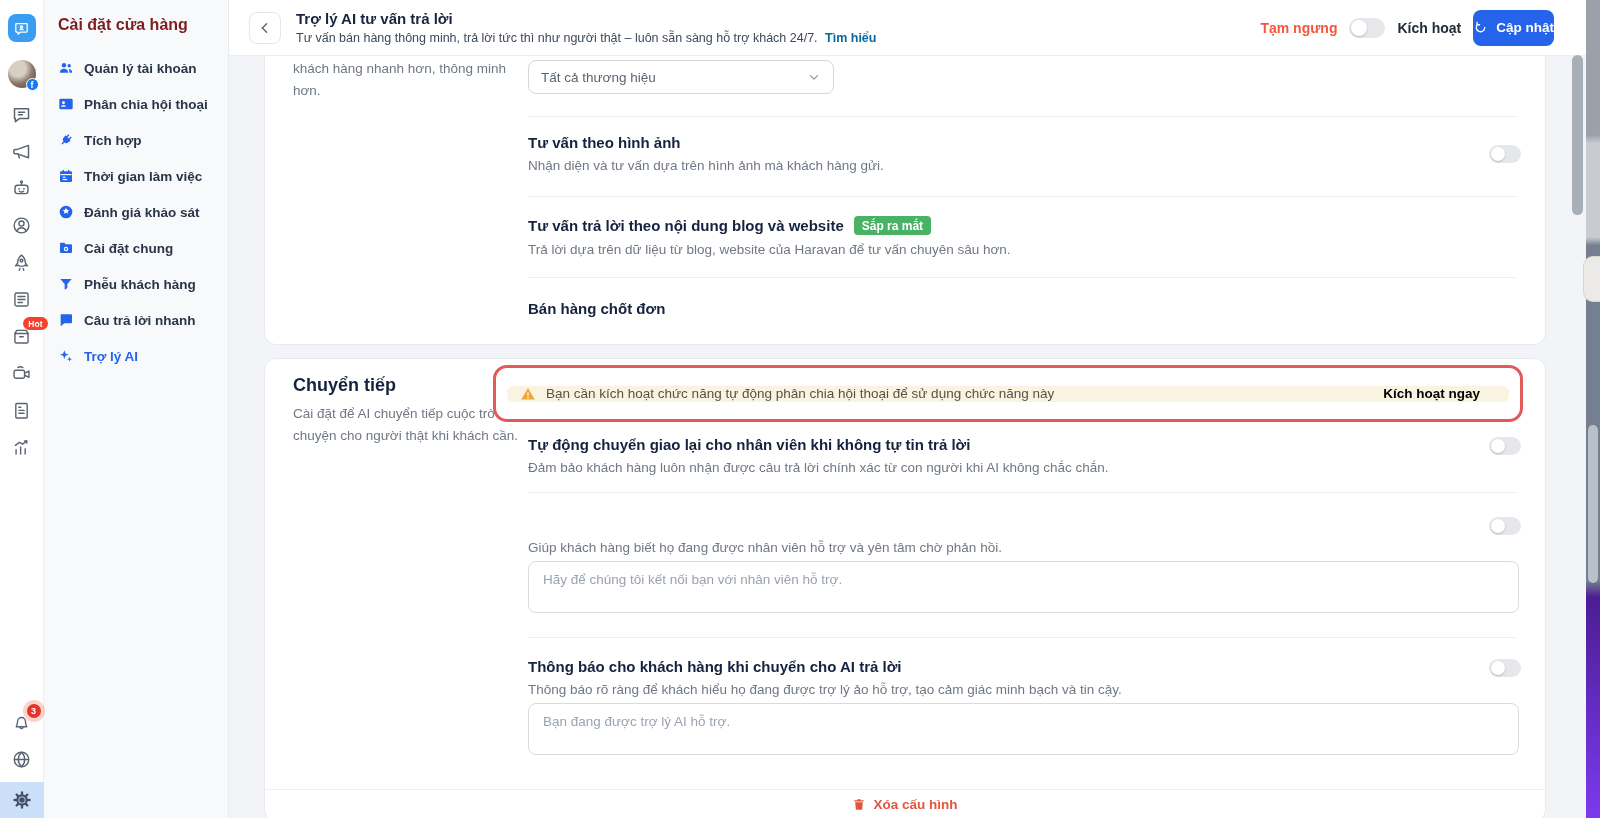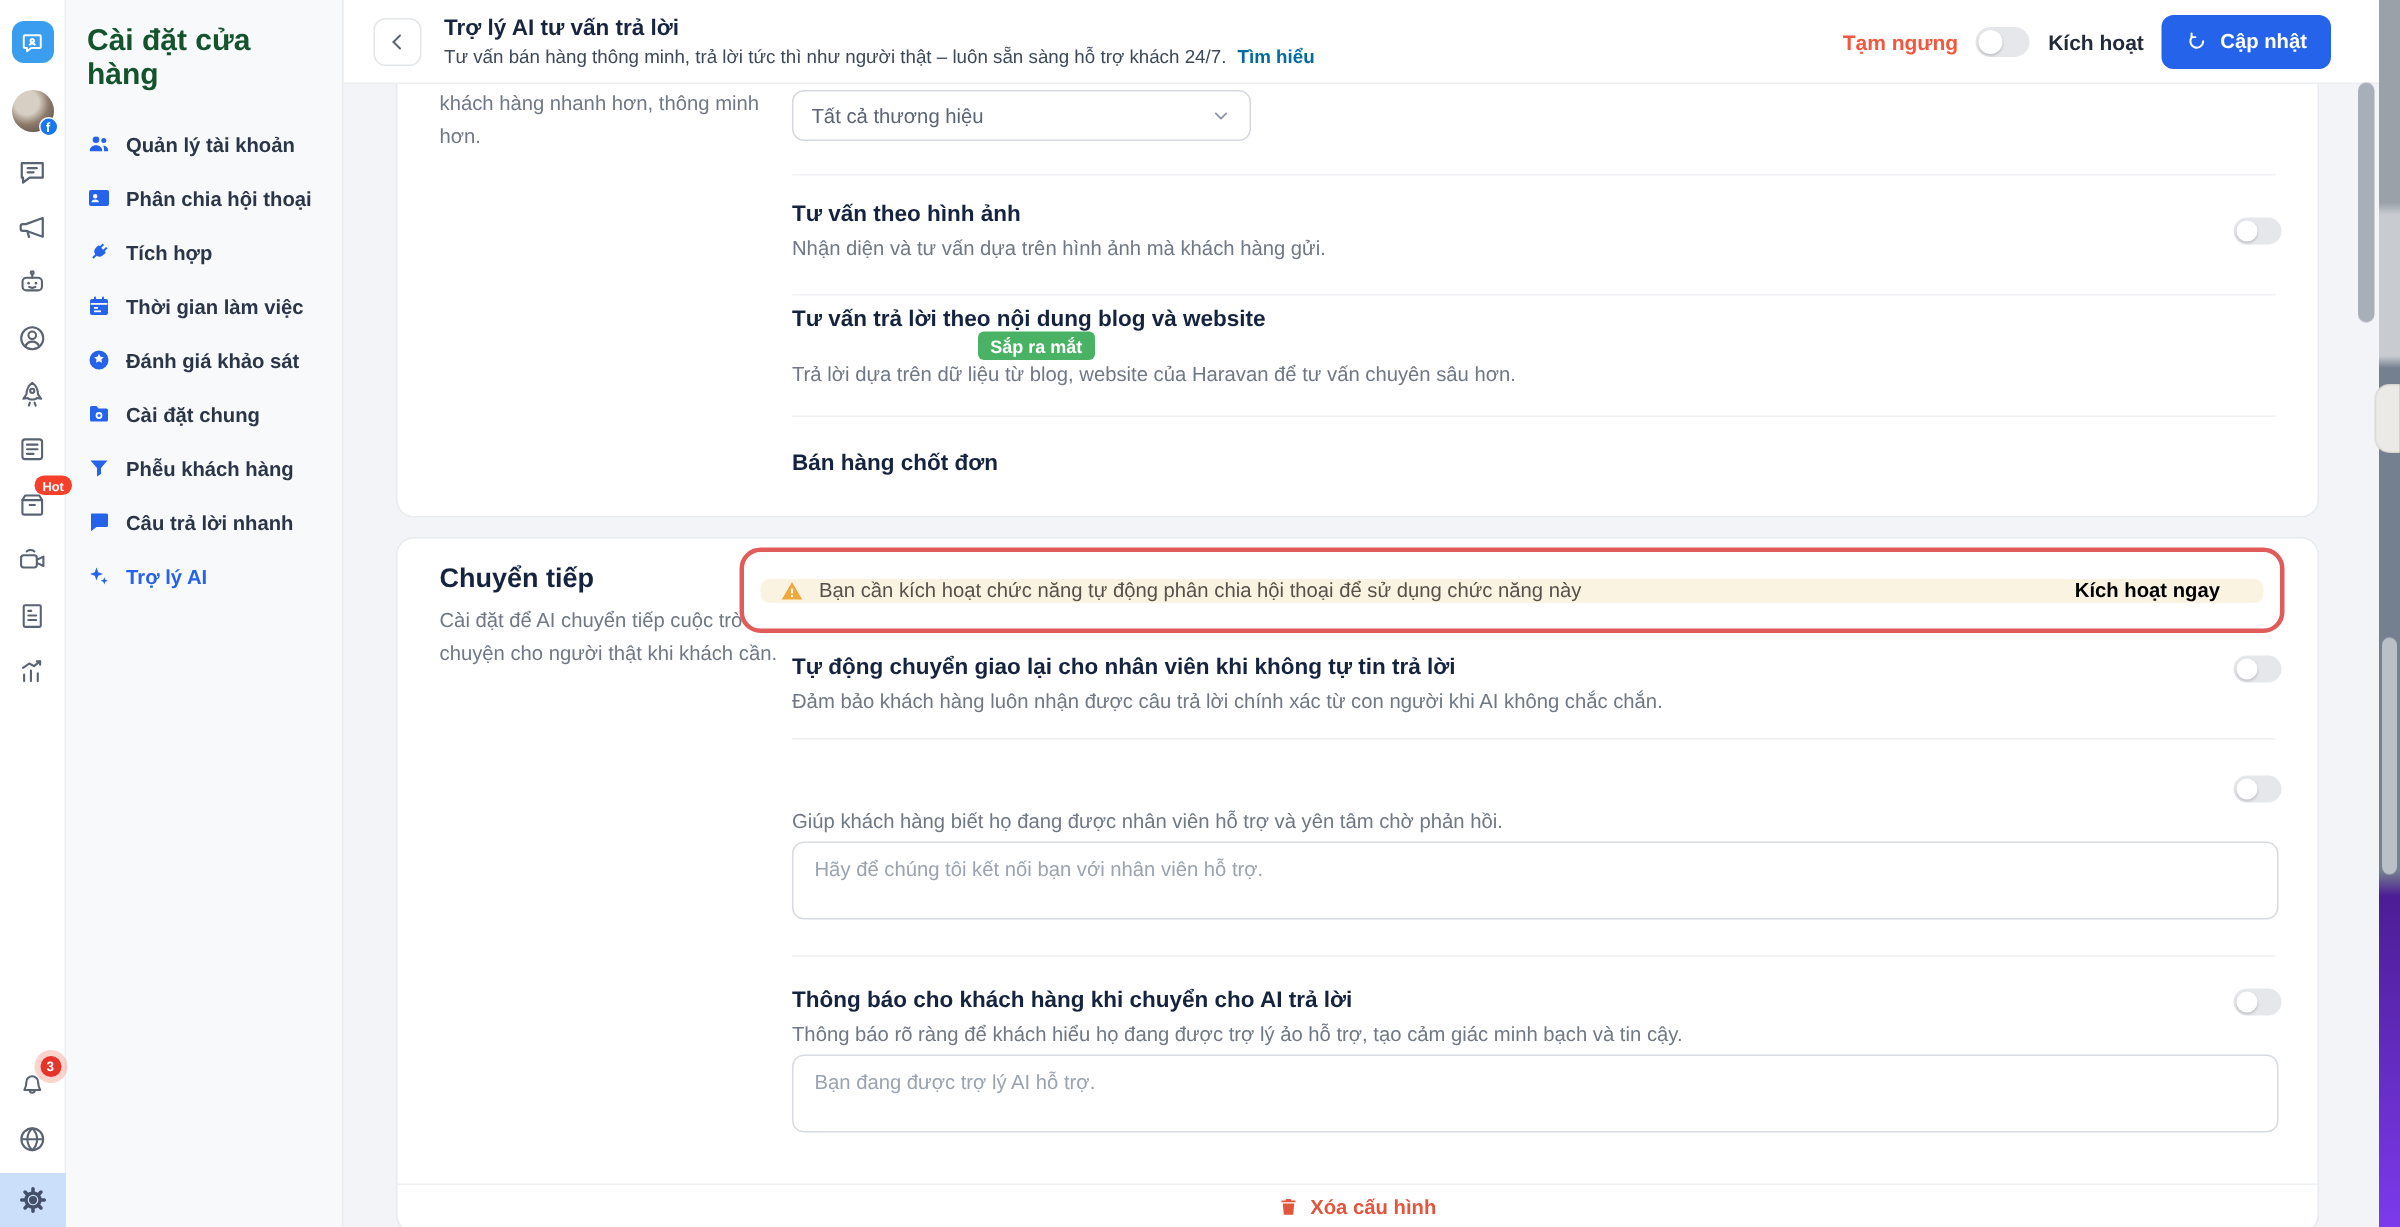--- a/index.html
+++ b/index.html
@@ -27,21 +27,21 @@
              background:#e5342a; color:#fff; font-size:9px; font-weight:bold; display:flex;
              align-items:center; justify-content:center; box-shadow:0 0 0 4px rgba(240,82,60,.25); }
   .gear-active { width:44px; height:36px; background:#ccdffa; display:flex; align-items:center;
                  justify-content:center; color:#44506a; flex:none; }
   .gear-active svg { width:22px; height:22px; }
   .rail .ricon.last { margin-bottom:12px; }
 
   
   .sidebar { position:fixed; left:44px; top:0; width:185px; height:818px; background:#f8f9fb;
              border-right:1px solid #e9ecef; padding:16px 14px; z-index:20; }
-  .sidebar-title { font-size:20px; font-weight:bold; color:#14532d; margin-bottom:16px; }
+  .sidebar-title { font-size:16px; font-weight:bold; color:#7f1d1d; margin-bottom:16px; }
   .side-item { display:flex; align-items:center; gap:10px; height:36px; font-size:13.5px;
                font-weight:600; color:#2a3547; cursor:pointer; }
   .side-item .sicon { width:16px; height:16px; color:#2563eb; flex:none; display:flex; }
   .side-item .sicon svg { width:16px; height:16px; }
   .side-item.active { color:#2563eb; }
 
   
   .topbar { position:fixed; left:229px; top:0; right:0; height:56px; background:#fff;
             border-bottom:1px solid #eceef1; display:flex; align-items:center; padding:0 46px 0 20px; z-index:25; }
   .back-btn { width:32px; height:32px; border:1px solid #e3e6ea; border-radius:8px; background:#fff;
@@ -52,21 +52,21 @@
   .head-sub a { color:#0369a1; text-decoration:none; font-weight:600; margin-left:4px; }
   .head-right { margin-left:auto; display:flex; align-items:center; gap:12px; }
   .pause-label { font-size:14px; color:#f2583e; font-weight:600; }
   .activate-label { font-size:14px; color:#222b3a; font-weight:600; }
   .toggle { width:36px; height:20px; border-radius:10px; background:#e5e7ea; position:relative;
             cursor:pointer; flex:none; }
   .toggle::after { content:""; position:absolute; left:2px; top:2px; width:16px; height:16px;
                    border-radius:50%; background:#fff; box-shadow:0 1px 2px rgba(0,0,0,.2); }
   .toggle.sm { width:32px; height:18px; }
   .toggle.sm::after { width:14px; height:14px; }
-  .update-btn { height:36px; padding:0 16px; background:#2563eb; border:none; border-radius:8px;
+  .update-btn { height:36px; padding:0 0; background:#2563eb; border:none; border-radius:8px;
                 color:#fff; font-size:13.5px; font-weight:600; display:flex; align-items:center;
                 gap:8px; cursor:pointer; font-family:inherit; }
 
   
   .card { position:absolute; left:264px; width:1282px; background:#fff; border:1px solid #e7eaee; }
   .card1 { top:56px; height:289px; border-top:none; border-radius:0 0 12px 12px; }
   .card2 { top:358px; height:464px; border-radius:12px; }
   .left-desc { position:absolute; left:28px; width:240px; font-size:13.5px; color:#6f7884; line-height:1.6; }
   .sec-title { position:absolute; left:28px; font-size:18px; font-weight:bold; color:#15233f; }
   .row-title { position:absolute; left:263px; font-size:15px; font-weight:bold; color:#15233f;
@@ -349,21 +349,21 @@
   </div>
 
   <div class="divider" style="top:60px;"></div>
 
   <div class="row-title" style="top:78px;">Tư vấn theo hình ảnh</div>
   <div class="row-desc" style="top:102px;">Nhận diện và tư vấn dựa trên hình ảnh mà khách hàng gửi.</div>
   <div class="toggle sm row-toggle" style="top:89px;"></div>
 
   <div class="divider" style="top:140px;"></div>
 
-  <div class="row-title" style="top:148px;flex-direction:column;">
+  <div class="row-title" style="top:160px;">
     <span>Tư vấn trả lời theo nội dung blog và website</span>
     <span class="badge-green">Sắp ra mắt</span>
   </div>
   <div class="row-desc" style="top:186px;">Trả lời dựa trên dữ liệu từ blog, website của Haravan để tư vấn chuyên sâu hơn.</div>
 
   <div class="divider" style="top:221px;"></div>
 
   <div class="row-title" style="top:244px;">Bán hàng chốt đơn</div>
 </div>
 

